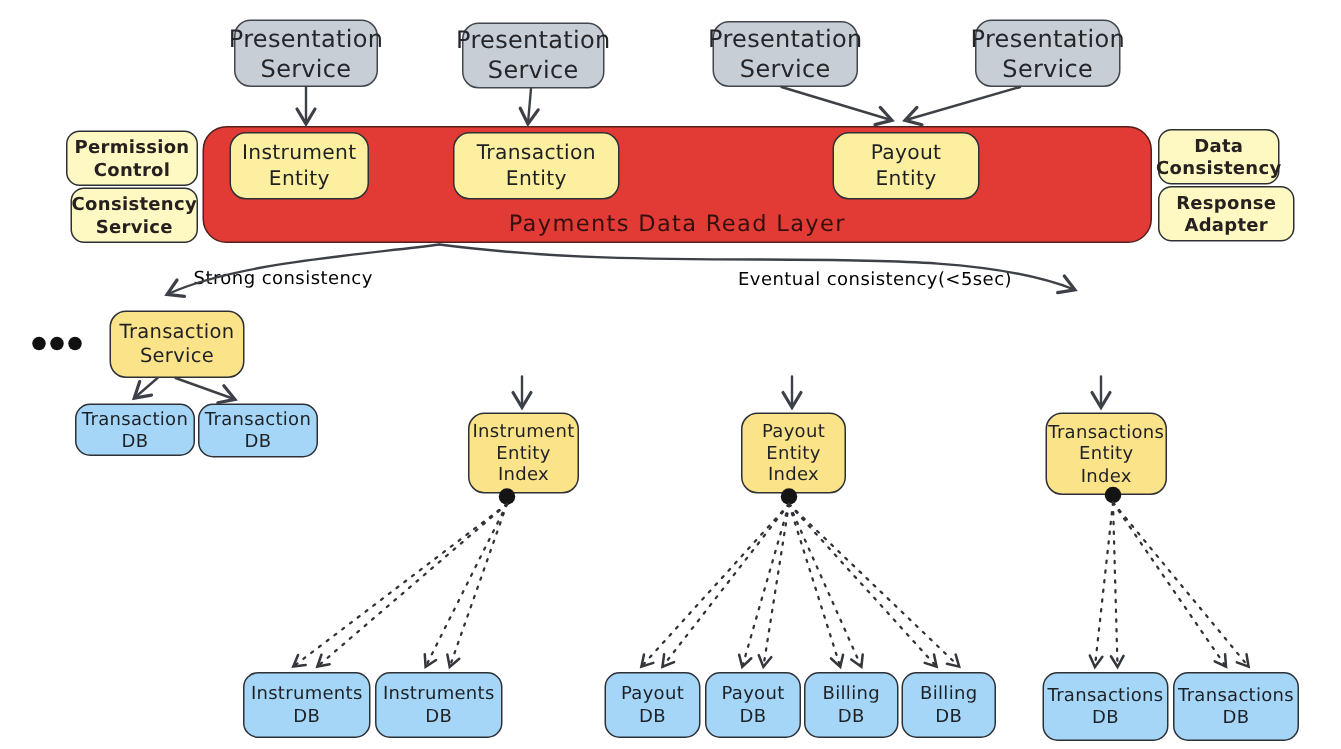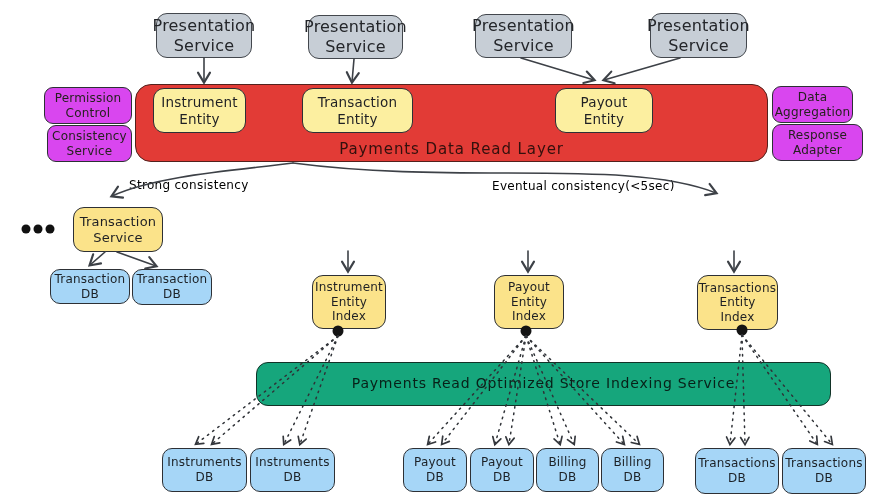--- a/index.html
+++ b/index.html
@@ -13,21 +13,21 @@
     text-align:center;
   }
   .lbl{white-space:pre-line;line-height:1.22;letter-spacing:.2px;}
   .gray{background:#c7ced6;border-color:#43474d;}
   .gray .lbl{font-size:16px;color:#24262a;}
   .yellow-light{background:#fcefa0;}
   .yellow-light .lbl{font-size:13.5px;color:#1f2024;}
   .yellow{background:#fbe38a;}
   .yellow .lbl{font-size:13px;color:#1f2024;}
   .yellow-sm .lbl{font-size:12px;}
-  .tan{background:#d946ef;border-radius:9px;}
+  .tan{background:#fef9c3;border-radius:9px;font-weight:bold;}
   .tan .lbl{font-size:12px;color:#26211f;}
   .blue{background:#a6d6f7;border-radius:10px;}
   .blue .lbl{font-size:12px;color:#1c2126;}
   .redbar{
     background:#e23b36;border-color:#52211d;border-radius:16px;
     align-items:flex-end;padding-bottom:3px;
   }
   .redbar .lbl{font-size:15px;color:#33100d;letter-spacing:.9px;}
   .teal{background:#39d4a0;border-color:#1f3a31;border-radius:10px;}
   .teal .lbl{font-size:14px;color:#11312a;letter-spacing:.8px;}
@@ -83,21 +83,21 @@
     <div class="node tan" style="left:44px;top:87px;width:88px;height:37px">
       <span class="lbl">Permission
 Control</span>
       </div>
     <div class="node tan" style="left:47px;top:125px;width:85px;height:37px">
       <span class="lbl">Consistency
 Service</span>
       </div>
     <div class="node tan" style="left:772px;top:86px;width:81px;height:37px">
       <span class="lbl">Data
-Aggregation</span>
+Consistency</span>
       </div>
     <div class="node tan" style="left:772px;top:124px;width:91px;height:37px">
       <span class="lbl">Response
 Adapter</span>
       </div>
 
     <div class="edge-label" style="left:129px;top:178px">Strong consistency</div>
     <div class="edge-label" style="left:492px;top:179px">Eventual consistency(&lt;5sec)</div>
 
     <div class="node yellow" style="left:73px;top:207px;width:90px;height:45px">
@@ -123,23 +123,20 @@
       <span class="lbl">Payout
 Entity
 Index</span>
       </div>
     <div class="node yellow yellow-sm" style="left:697px;top:275px;width:81px;height:55px">
       <span class="lbl">Transactions
 Entity
 Index</span>
       </div>
 
-    <div class="node green" style="left:256px;top:362px;width:575px;height:44px">
-      <span class="lbl">Payments Read Optimized Store Indexing Service</span>
-      </div>
 
     <div class="node blue" style="left:162px;top:448px;width:85px;height:44px">
       <span class="lbl">Instruments
 DB</span>
       </div>
     <div class="node blue" style="left:250px;top:448px;width:85px;height:44px">
       <span class="lbl">Instruments
 DB</span>
       </div>
     <div class="node blue" style="left:403px;top:448px;width:64px;height:44px">

